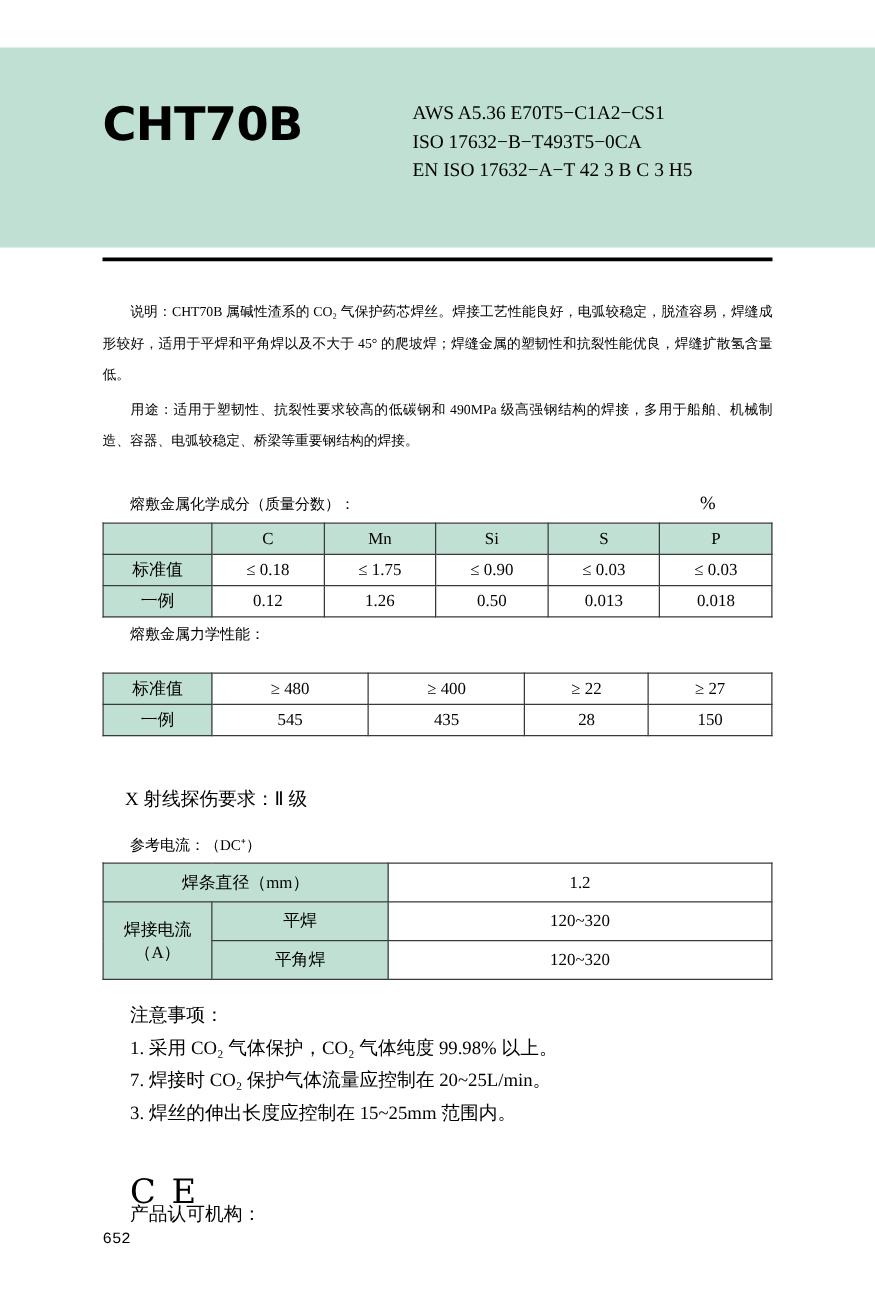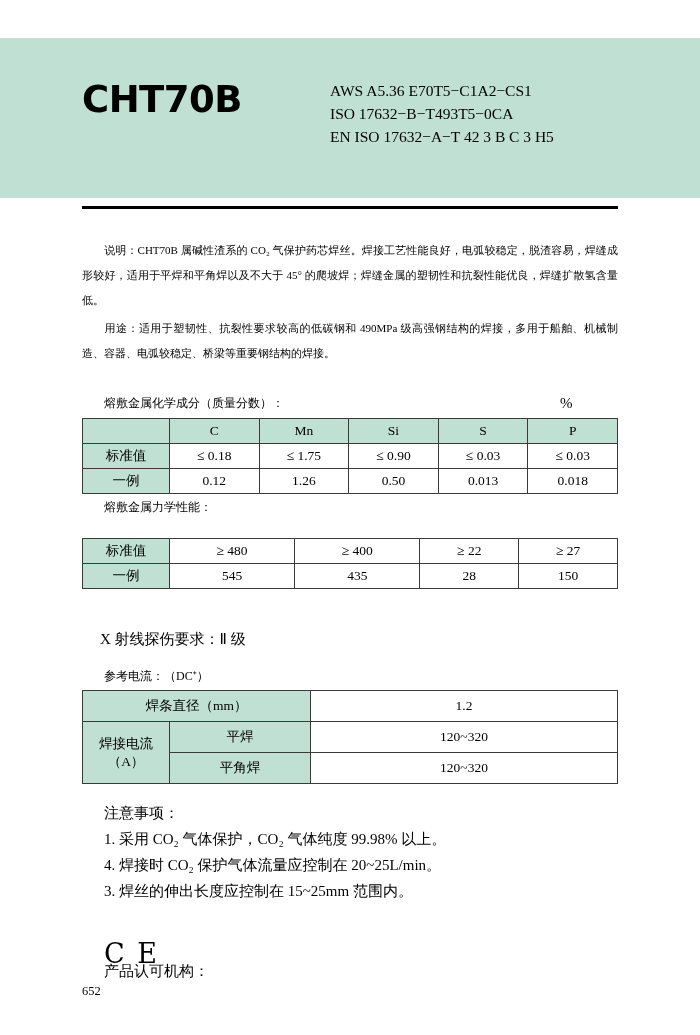--- a/index.html
+++ b/index.html
@@ -170,21 +170,21 @@
     font-family: "DejaVu Serif", serif;
     font-size: 27px;
     letter-spacing: 2px;
   }
 
   .page-number {
     position: absolute;
     left: 82px;
     top: 984px;
     font-size: 12.5px;
-    font-family: Liberation Serif, serif;
+    font-family: Liberation Mono, monospace;
   }
 </style>
 </head>
 <body>
 
 <div class="page">
 
   <div class="header-band"></div>
 
   <div class="product-title">CHT70B</div>
@@ -285,21 +285,21 @@
       <tr>
         <td class="head c2">平角焊</td>
         <td>120~320</td>
       </tr>
     </tbody>
   </table>
 
   <div class="notes">
     <div class="note-title">注意事项：</div>
     <div>1. 采用 CO₂ 气体保护，CO₂ 气体纯度 99.98% 以上。</div>
-    <div>4. 焊接时 CO₂ 保护气体流量应控制在 20~25L/min。</div>
+    <div>7. 焊接时 CO₂ 保护气体流量应控制在 20~25L/min。</div>
     <div>3. 焊丝的伸出长度应控制在 15~25mm 范围内。</div>
   </div>
 
   <div class="cert-title">产品认可机构：</div>
   <div class="ce-mark">C E</div>
 
   <div class="page-number">652</div>
 
 </div>
 

